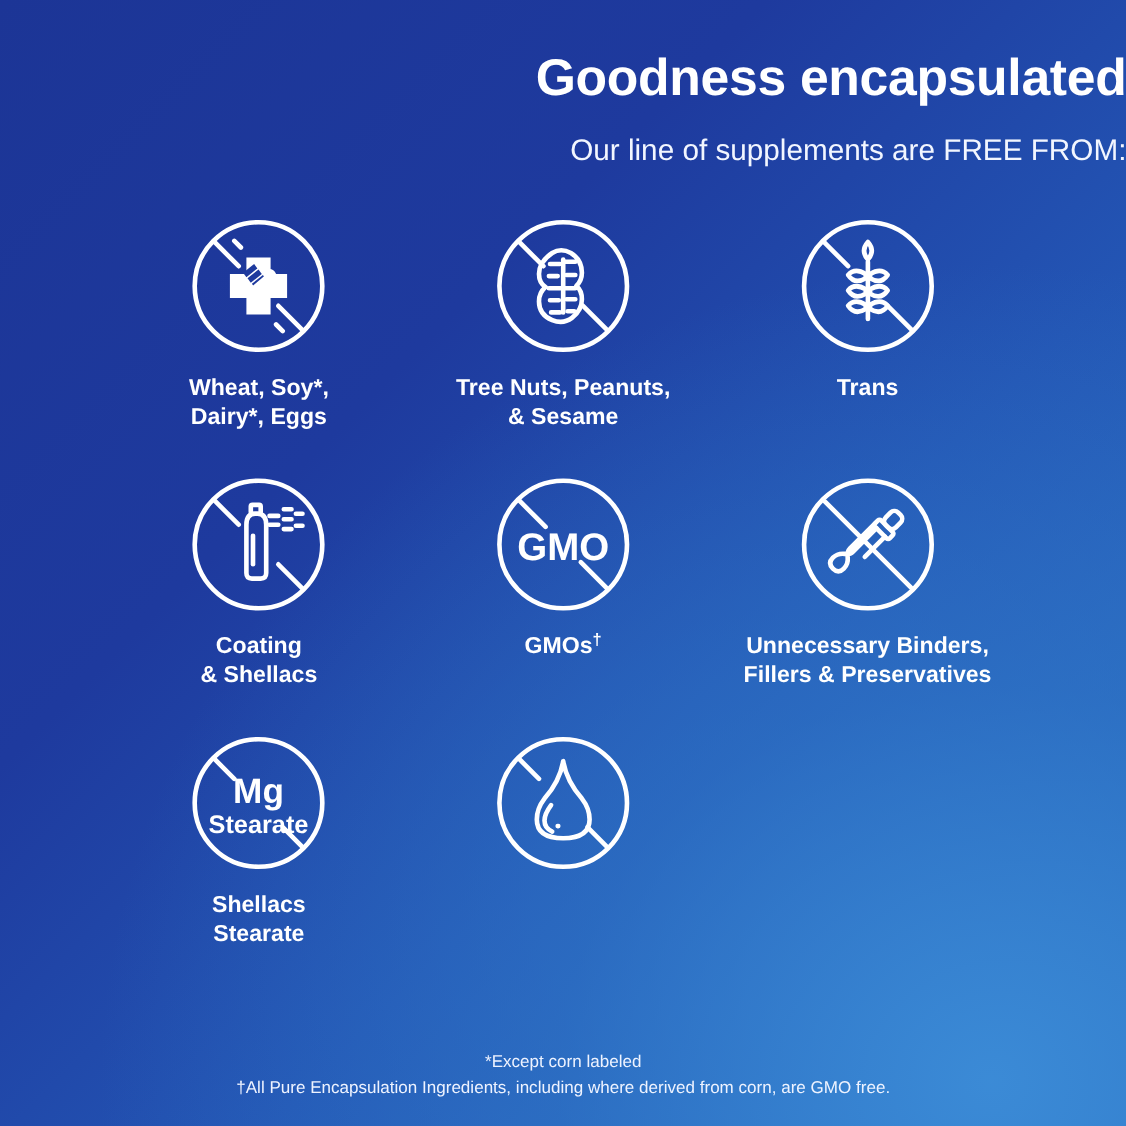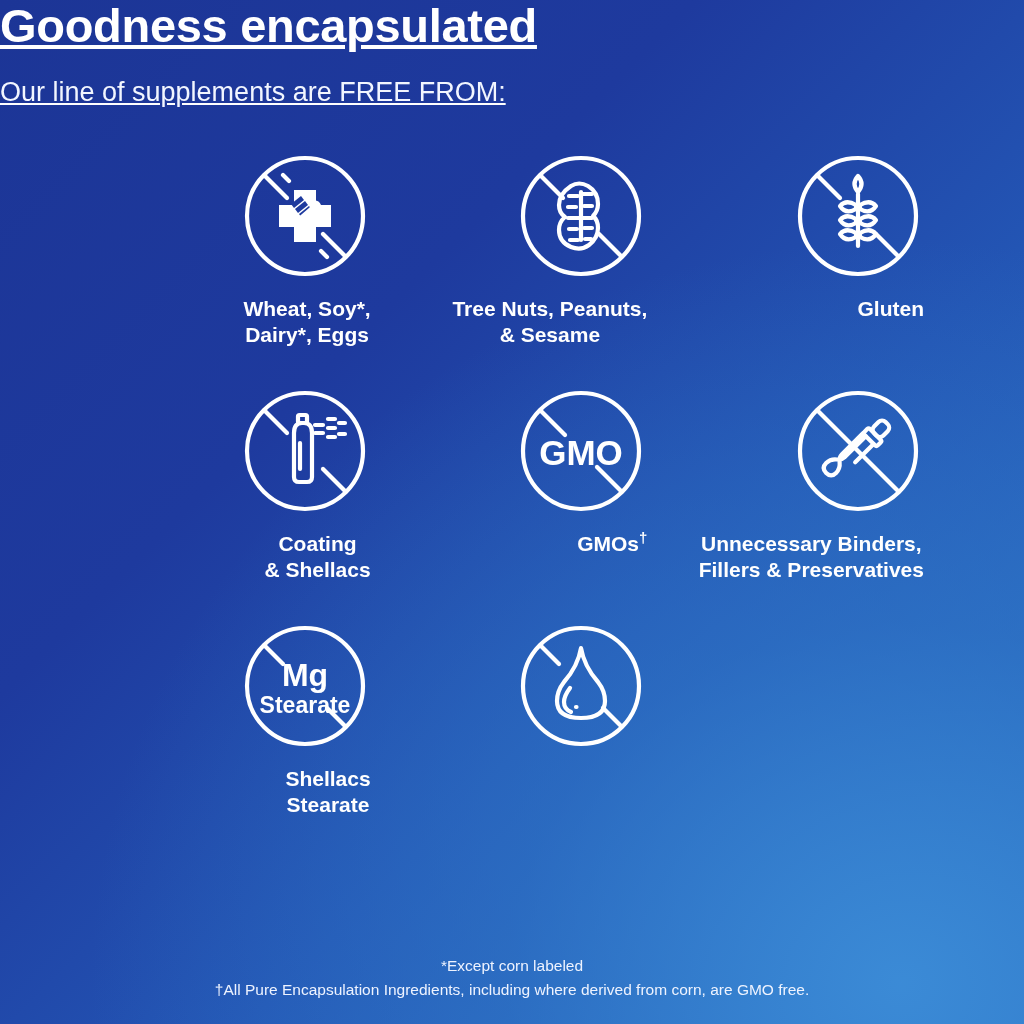--- a/index.html
+++ b/index.html
@@ -20,22 +20,22 @@
     box-sizing: border-box;
     background:
       radial-gradient(ellipse 120% 110% at 88% 96%, rgba(60,140,215,0.95) 0%, rgba(48,120,200,0.55) 32%, rgba(30,60,160,0.0) 66%),
       linear-gradient(135deg, #1c3596 0%, #1e3a9e 34%, #2355b4 62%, #2d76c9 100%);
     color: #ffffff;
     user-select: none;
   }
 
   
   .header {
-    text-align: left;
-    text-decoration: underline;
+    padding-top: 44px;
+    text-align: right;
   }
   .title {
     margin: 0;
     font-size: 47px;
     font-weight: 700;
     letter-spacing: -0.3px;
     line-height: 1.12;
     color: #ffffff;
   }
   .subtitle {
@@ -52,21 +52,21 @@
     width: 824px;
     display: grid;
     grid-template-columns: repeat(3, 1fr);
     grid-auto-rows: 235px;
     column-gap: 6px;
     row-gap: 0px;
   }
   .cell {
     display: flex;
     flex-direction: column;
-    align-items: flex-end;
+    align-items: center;
     justify-content: flex-start;
   }
   .icon-wrap {
     width: 132px;
     height: 132px;
     display: block;
   }
   .icon-wrap svg {
     display: block;
     width: 132px;
@@ -168,21 +168,21 @@
             <path d="M68 55 q10 -6 16 1 q-6 9 -16 3 z"></path>
             <path d="M64 69 q-10 -6 -16 1 q6 9 16 3 z"></path>
             <path d="M68 69 q10 -6 16 1 q-6 9 -16 3 z"></path>
             <path d="M64 83 q-10 -6 -16 1 q6 9 16 3 z"></path>
             <path d="M68 83 q10 -6 16 1 q-6 9 -16 3 z"></path>
             <path d="M25.5 25.5 L48 48"></path>
             <path d="M84 84 L106.5 106.5"></path>
           </g>
         </svg>
       </span>
-      <div class="cell-label"><span>Gluten</span><span class="dag"></span></div>
+      <div class="cell-label"><span>Trans</span><span class="dag"></span></div>
     </div>
 
 
     <div class="cell">
       <span class="icon-wrap">
         <svg viewBox="0 0 132 132" xmlns="http://www.w3.org/2000/svg">
           <g fill="none" stroke="#ffffff" stroke-width="4.2" stroke-linecap="round" stroke-linejoin="round">
             <circle cx="66" cy="66" r="58"></circle>
             <rect x="59" y="30" width="9" height="8" rx="1.5"></rect>
             <path d="M55 48 q0 -10 8 -10 h2 q8 0 8 10 v44 q0 5 -5 5 H60 q-5 0 -5 -5 z"></path>

